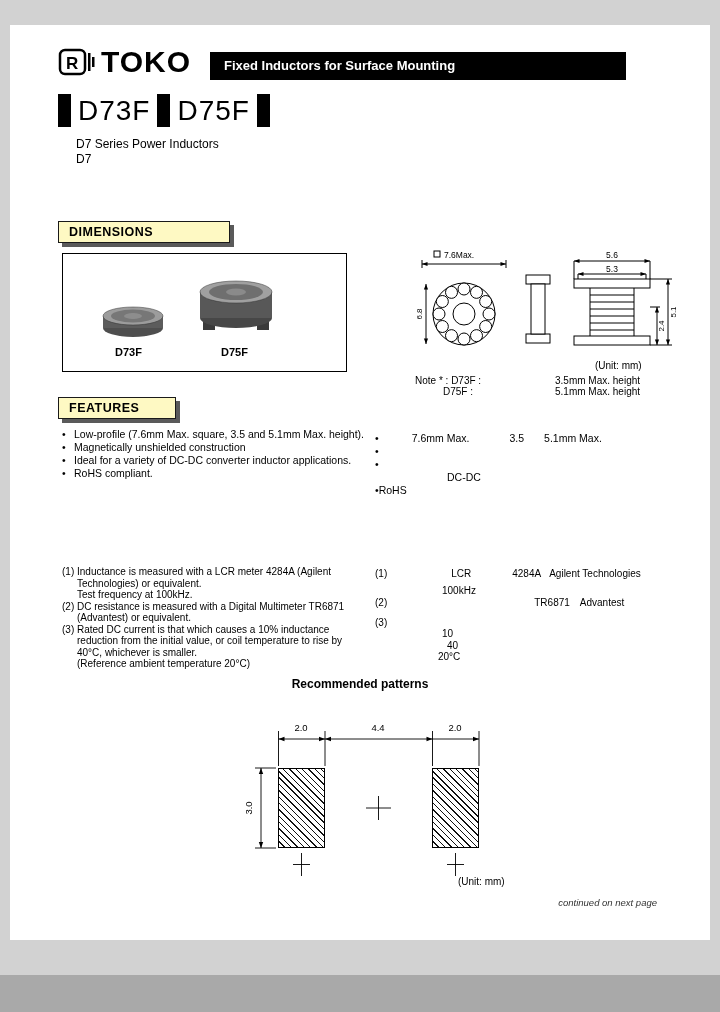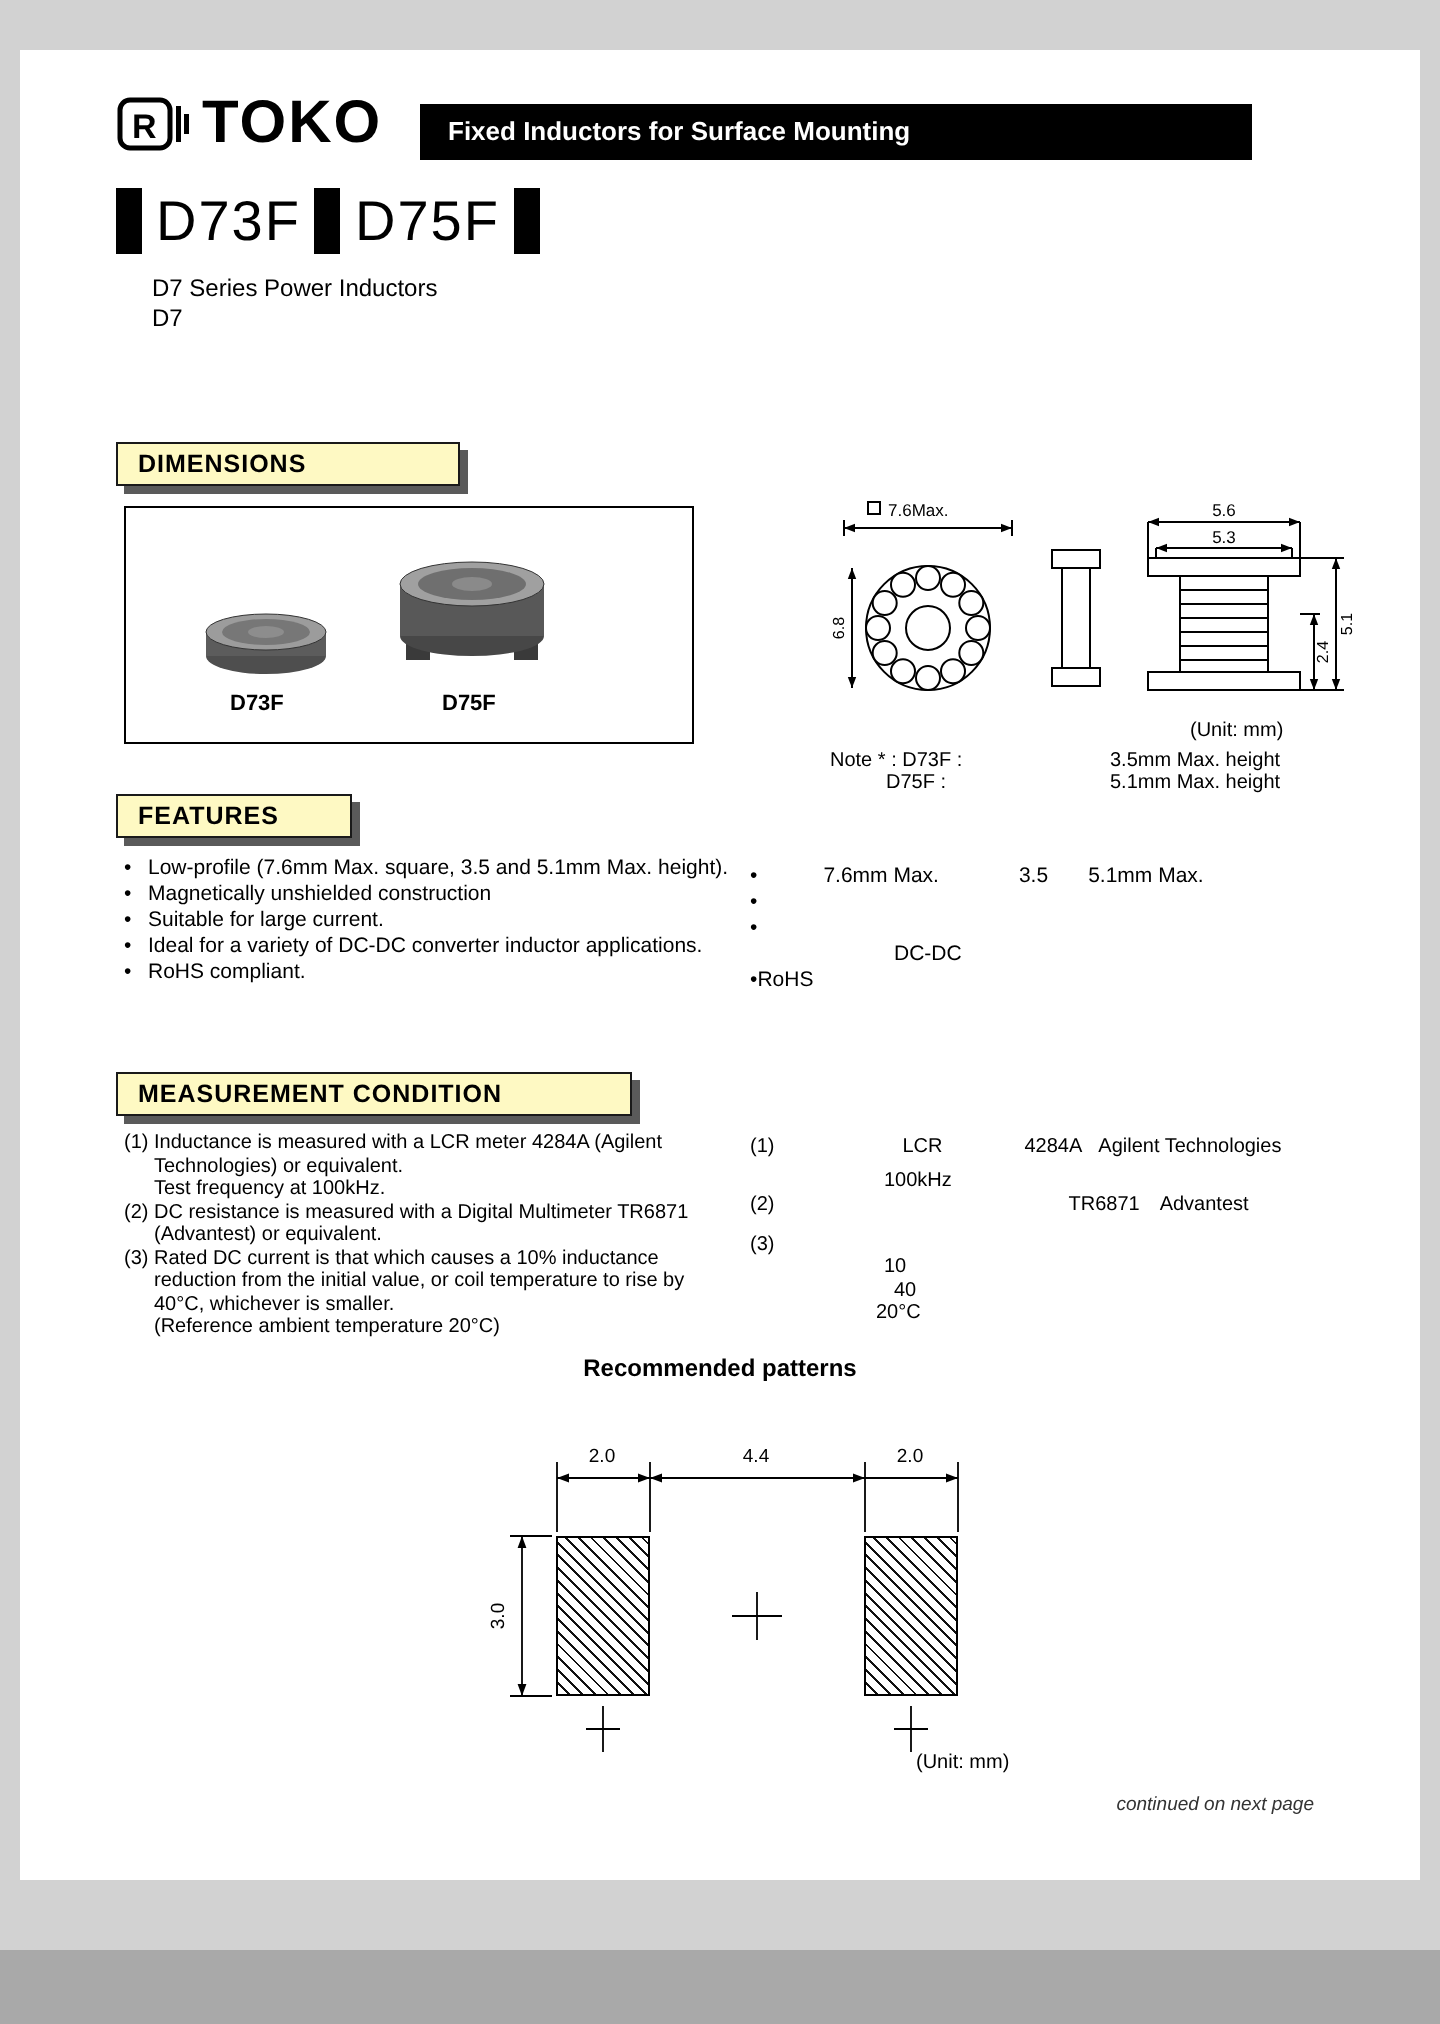--- a/index.html
+++ b/index.html
@@ -186,41 +186,36 @@
       <div class="feat-row">
           <span class="bul"></span>
           <span>Low-profile (7.6mm Max. square, 3.5 and 5.1mm Max. height).</span>
         </div>
       <div class="feat-row">
           <span class="bul"></span>
           <span>Magnetically unshielded construction</span>
         </div>
       <div class="feat-row">
           <span class="bul"></span>
-          <span>Suitable for large current.</span>
-        </div>
-      <div class="feat-row">
-          <span class="bul"></span>
           <span>Ideal for a variety of DC-DC converter inductor applications.</span>
         </div>
       <div class="feat-row">
           <span class="bul"></span>
           <span>RoHS compliant.</span>
         </div>
     </div>
 
     <div class="feat-col" style="left:365px;top:407px;width:300px;">
       <div><span class="bul"></span><span style="margin-left:33px;">7.6mm  Max.</span><span style="margin-left:40px;">3.5</span><span style="margin-left:20px;">5.1mm Max.</span></div>
       <div><span class="bul"></span></div>
       <div><span class="bul"></span></div>
       <div><span style="margin-left:72px;">DC-DC</span></div>
       <div><span class="bul"></span><span>RoHS</span></div>
     </div>
 
-    <div class="sec-hdr" style="left:48px;top:511px;width:258px;">MEASUREMENT CONDITION</div>
 
     <div class="meas-col" style="left:52px;top:541px;width:292px;">
       <div class="m-hang">(1) Inductance is measured with a LCR meter 4284A (Agilent Technologies) or equivalent.</div>
       <div class="m-cont">Test frequency at 100kHz.</div>
       <div class="m-hang">(2) DC resistance  is measured with a Digital Multimeter TR6871 (Advantest) or equivalent.</div>
       <div class="m-hang">(3) Rated DC current is that which causes a 10% inductance reduction from the initial value, or coil temperature to rise by 40°C, whichever is smaller.</div>
       <div class="m-cont">(Reference ambient temperature 20°C)</div>
     </div>
 
     <div class="meas-col" style="left:365px;top:543px;width:300px;">

